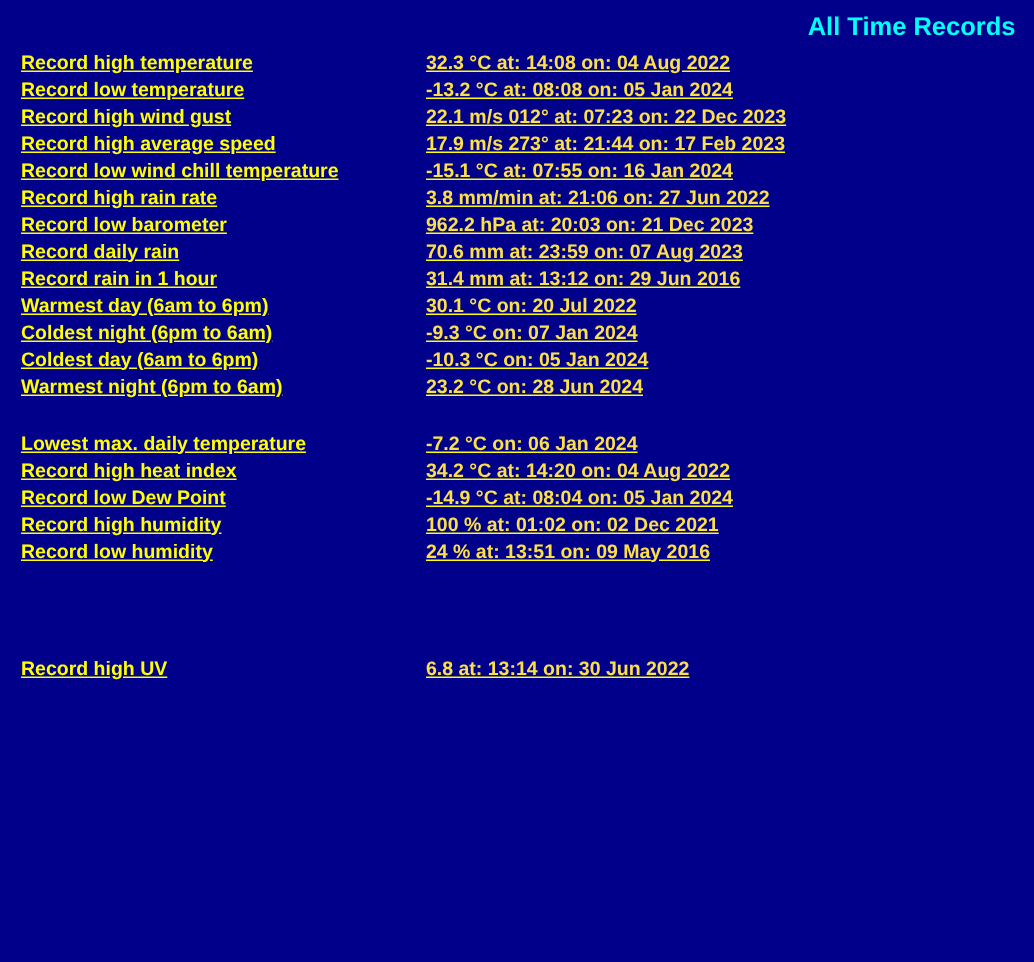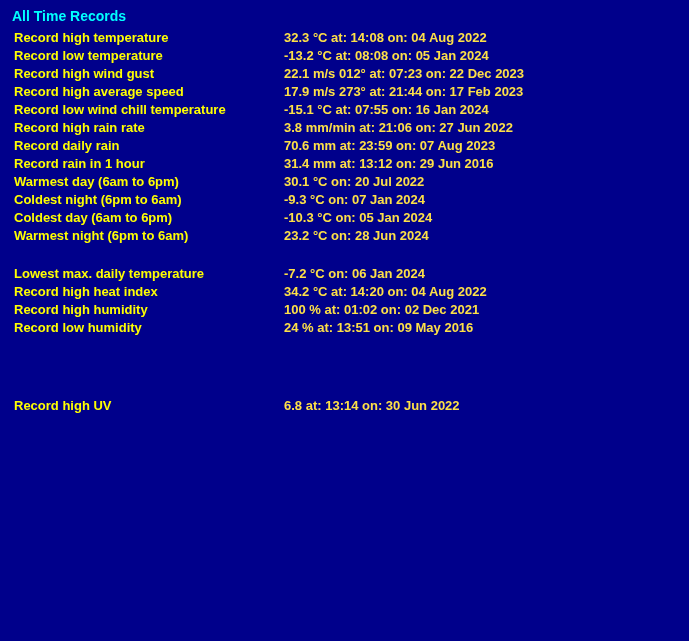--- a/index.html
+++ b/index.html
@@ -12,27 +12,28 @@
       color: #FFFF00;
       font-family: Arial, sans-serif;
       font-size: 13px;
       width: 689px;
       min-height: 641px;
       padding: 8px 12px;
     }
     .title {
       color: #00FFFF;
       font-weight: bold;
-      font-size: 14px;
+      font-size: 17px;
       margin-bottom: 4px;
-      text-align: left;
+      text-align: right;
     }
     .record-table {
       width: 100%;
       border-collapse: collapse;
+      text-decoration: underline;
     }
     .record-table td {
       padding: 1.5px 2px;
       font-weight: bold;
       vertical-align: top;
     }
     .label-col {
       width: 270px;
       color: #FFFF00;
       white-space: nowrap;
@@ -67,20 +68,24 @@
       </tr>
       <tr>
         <td class="label-col">Record low wind chill temperature</td>
         <td class="value-col">-15.1 °C   at: 07:55 on: 16 Jan 2024</td>
       </tr>
       <tr>
         <td class="label-col">Record high rain rate</td>
         <td class="value-col">3.8 mm/min   at: 21:06 on: 27 Jun 2022</td>
       </tr>
       <tr>
+        <td class="label-col">Record low barometer</td>
+        <td class="value-col">962.2 hPa  at: 20:03 on: 21 Dec 2023</td>
+      </tr>
+      <tr>
         <td class="label-col">Record daily rain</td>
         <td class="value-col">70.6 mm   at: 23:59 on: 07 Aug 2023</td>
       </tr>
       <tr>
         <td class="label-col">Record rain in 1 hour</td>
         <td class="value-col">31.4 mm   at: 13:12 on: 29 Jun 2016</td>
       </tr>
       <tr>
         <td class="label-col">Warmest day (6am to 6pm)</td>
         <td class="value-col">30.1 °C   on: 20 Jul 2022</td>
@@ -106,20 +111,24 @@
   <tbody id="records-body-2">
       <tr>
         <td class="label-col">Lowest max. daily temperature</td>
         <td class="value-col">-7.2 °C   on: 06 Jan 2024</td>
       </tr>
       <tr>
         <td class="label-col">Record high heat index</td>
         <td class="value-col">34.2 °C   at: 14:20 on: 04 Aug 2022</td>
       </tr>
       <tr>
+        <td class="label-col">Record low Dew Point</td>
+        <td class="value-col">-14.9 °C   at: 08:04 on: 05 Jan 2024</td>
+      </tr>
+      <tr>
         <td class="label-col">Record high humidity</td>
         <td class="value-col">100 %   at: 01:02 on: 02 Dec 2021</td>
       </tr>
       <tr>
         <td class="label-col">Record low humidity</td>
         <td class="value-col">24 %   at: 13:51 on: 09 May 2016</td>
       </tr>
     </tbody>
 </table>
 

